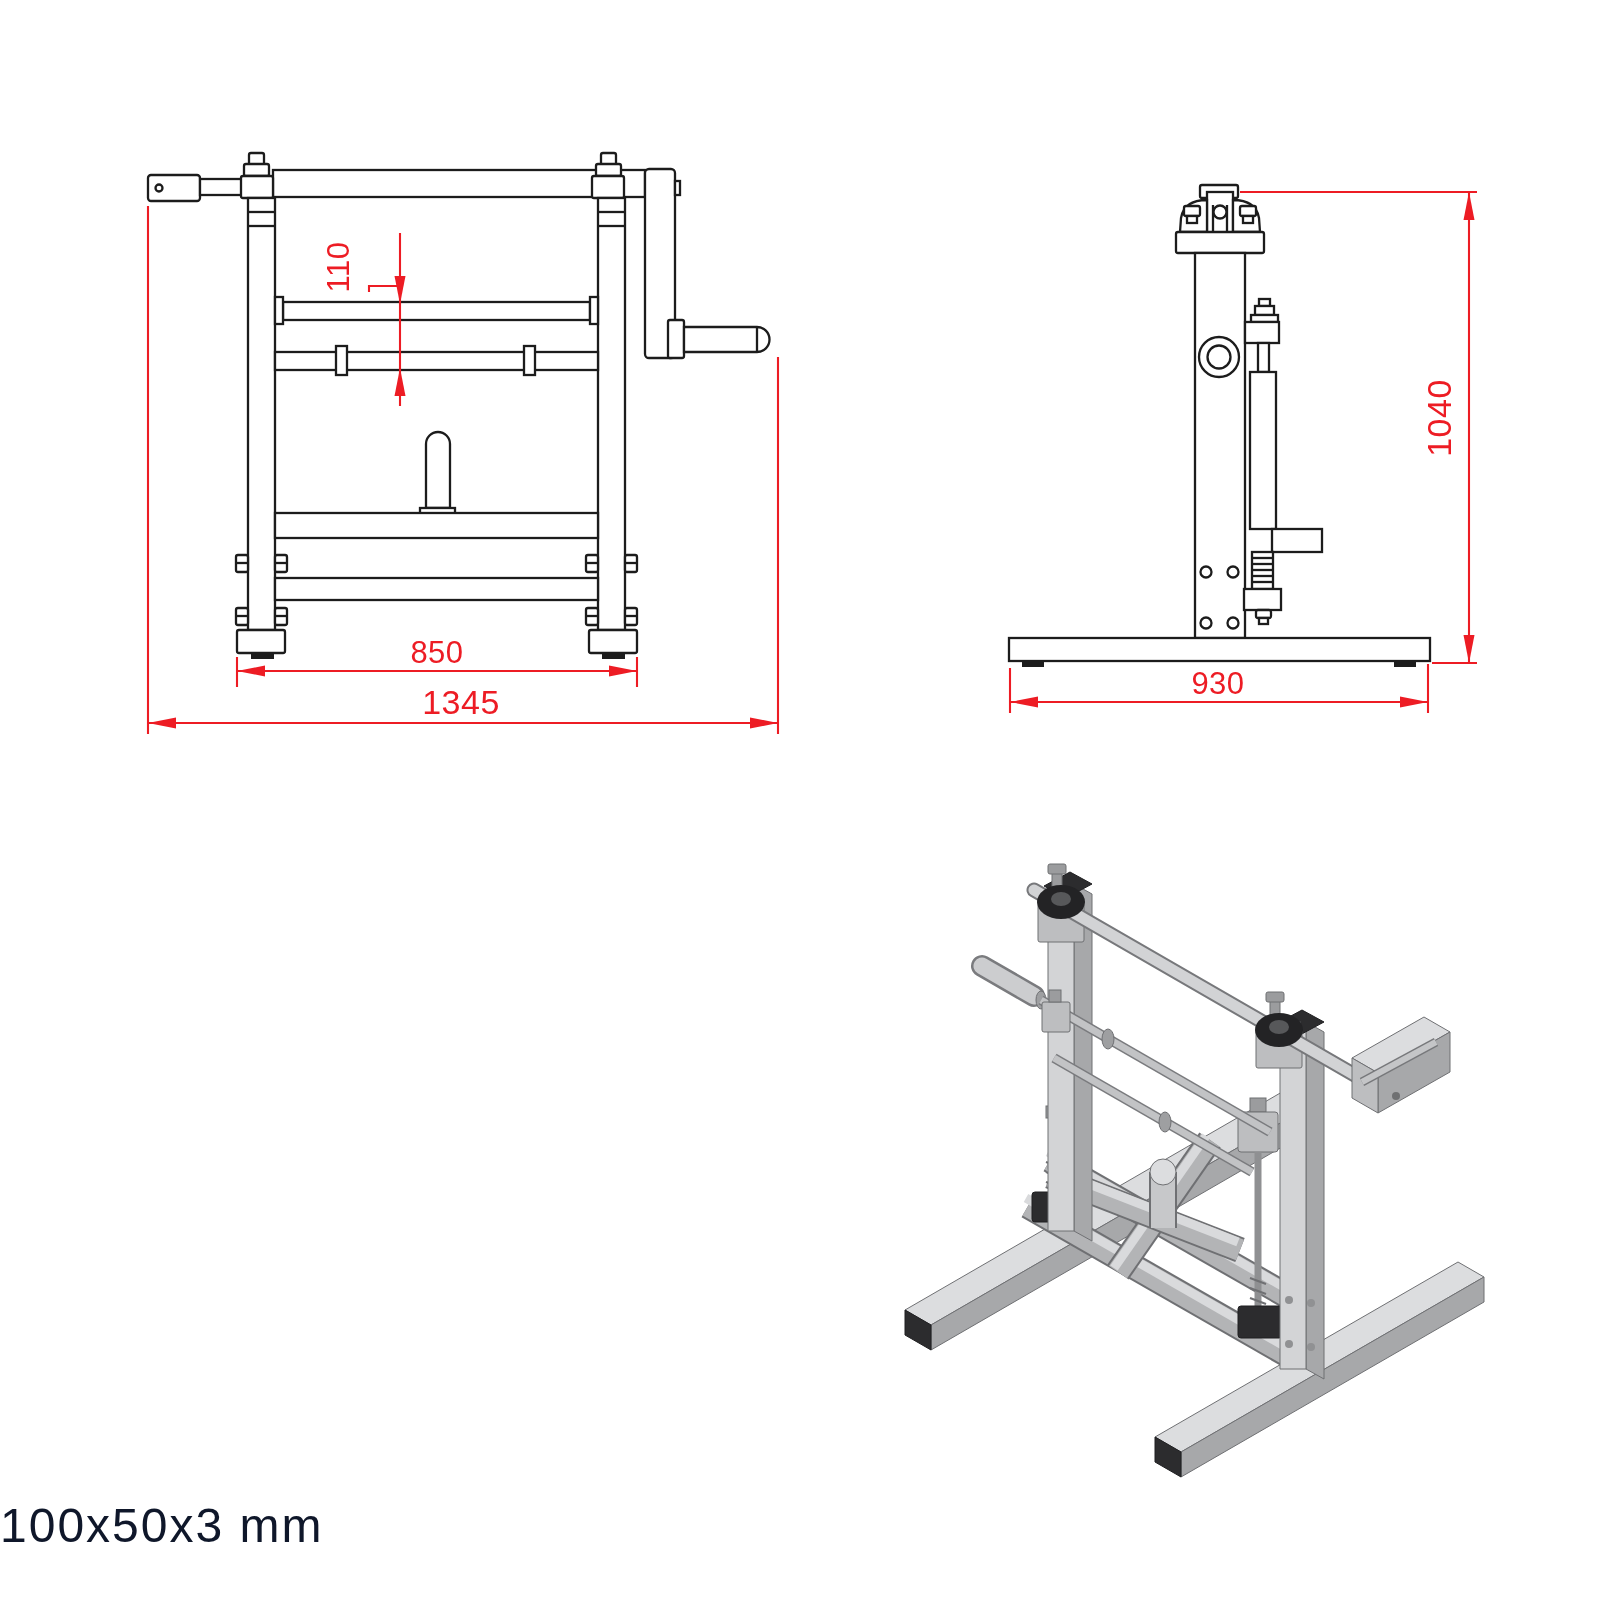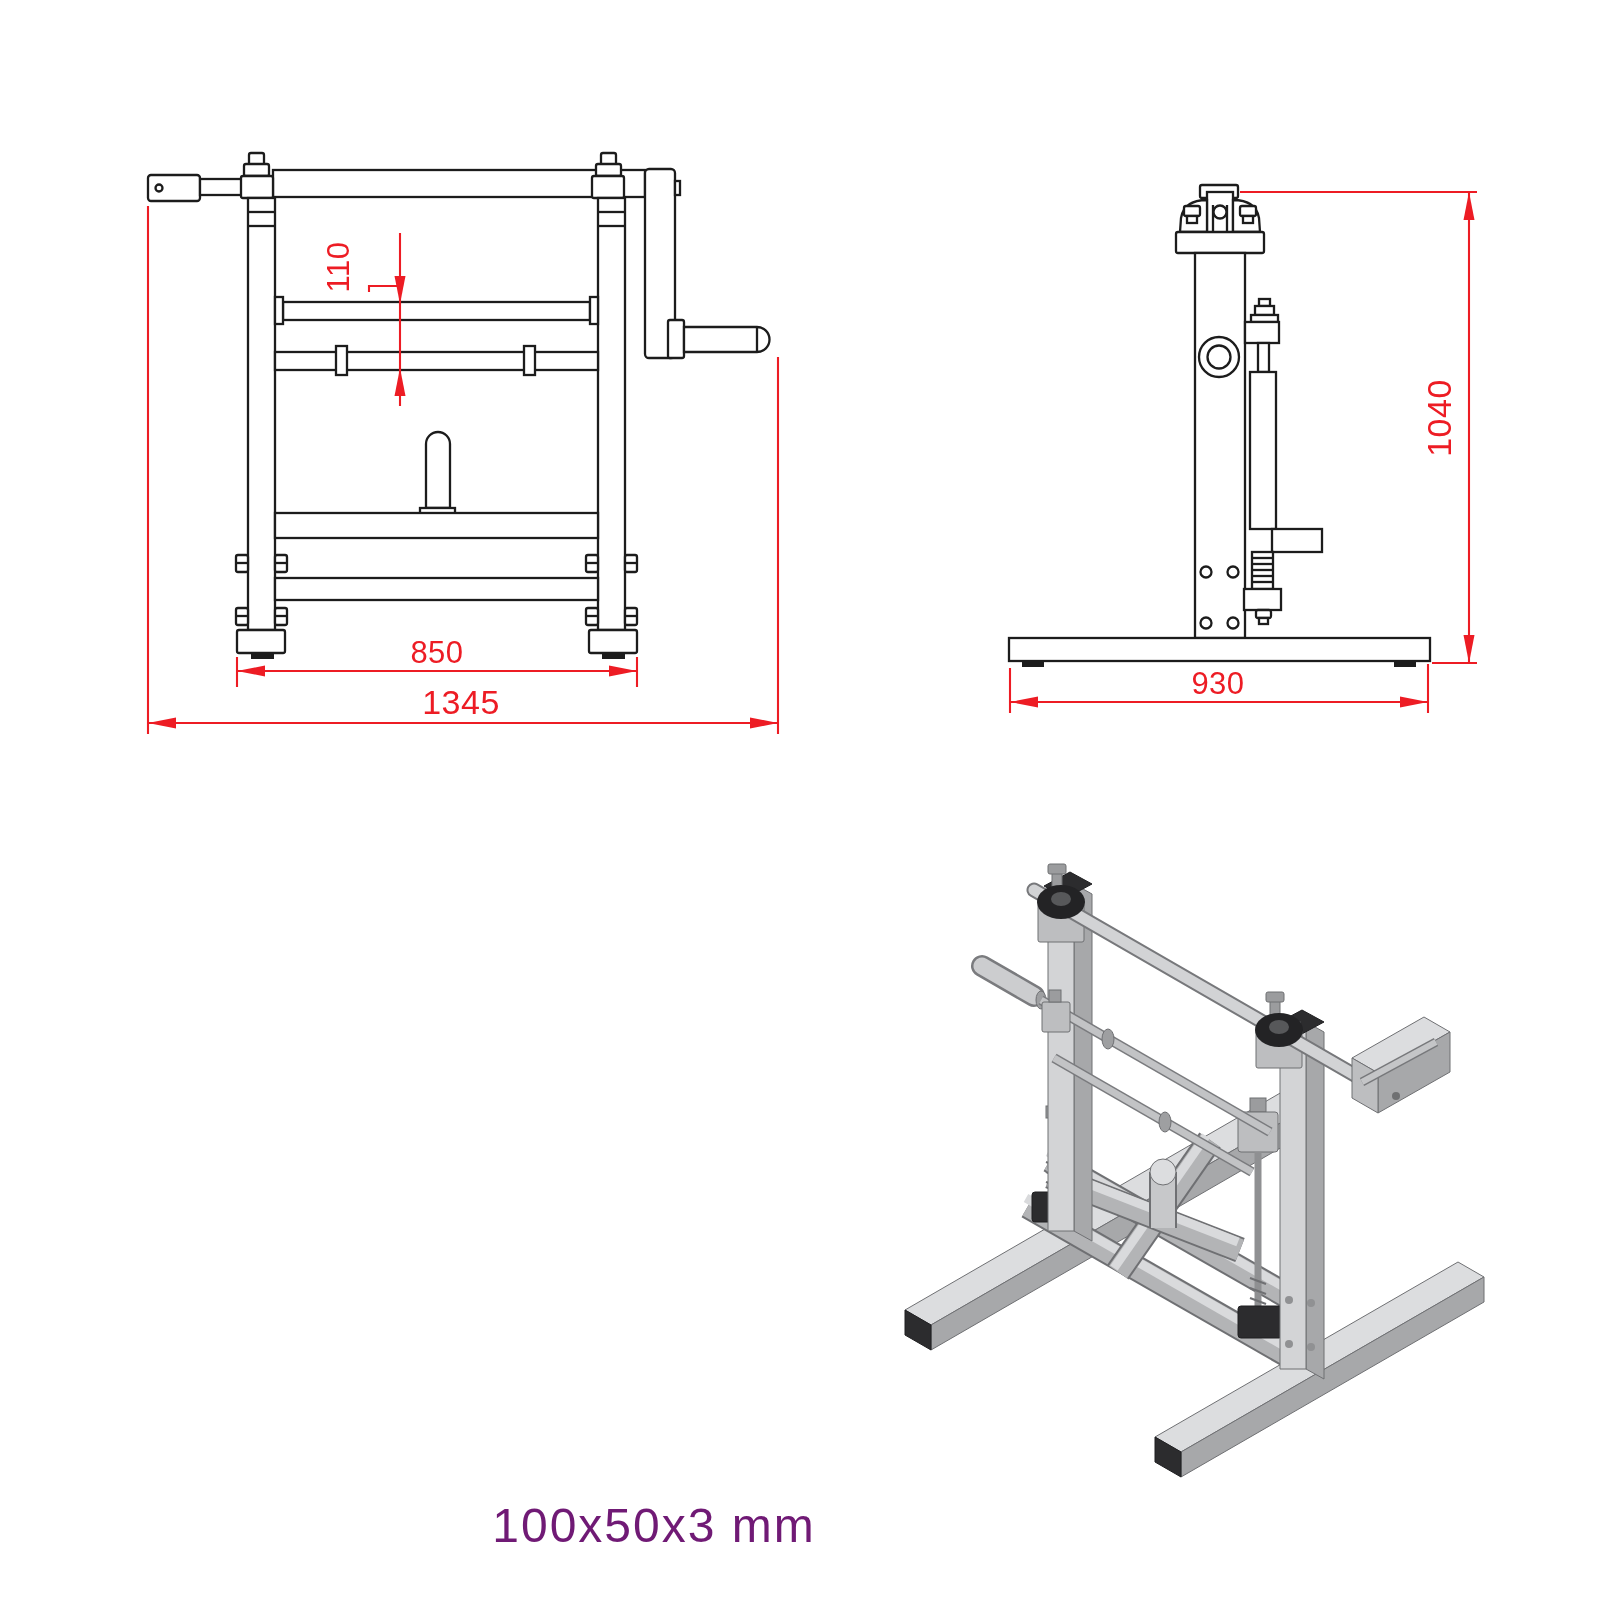--- a/index.html
+++ b/index.html
@@ -12,22 +12,22 @@
   .red{stroke:#ed1c24;stroke-width:2.1;fill:none;}
   .redf{fill:#ed1c24;stroke:none;}
   .cl{stroke:#ed1c24;stroke-width:2.1;fill:none;stroke-dasharray:27 7 5 7;}
   text.dim{fill:#ed1c24;font-family:"Liberation Sans",sans-serif;letter-spacing:0.5px;}
   .itop{fill:#dcdddf;stroke:#6f7073;stroke-width:1;}
   .itop2{fill:#d3d4d6;stroke:#6f7073;stroke-width:1;}
   .iside{fill:#a7a8aa;stroke:#6f7073;stroke-width:1;}
   .imid{fill:#bdbec0;stroke:#6f7073;stroke-width:1;}
   .idark{fill:#2c2c2e;stroke:#1f1f21;stroke-width:1;}
   .inut{fill:#9b9c9e;stroke:#6f7073;stroke-width:1;}
-  #caption{position:absolute;left:0;top:1498px;width:1308px;text-align:center;
-           color:#701a75;font-size:48px;font-weight:300;letter-spacing:2px;}
+  #caption{position:absolute;left:0;top:1498px;width:1308px;text-align:left;
+           color:#0f172a;font-size:48px;font-weight:300;letter-spacing:2px;}
 </style>
 </head>
 <body>
 
 <div id="canvas">
 <svg width="1600" height="1600" viewBox="0 0 1600 1600">
 
   <g>
 
     <line class="cl" x1="343" y1="311" x2="530" y2="311"></line>

